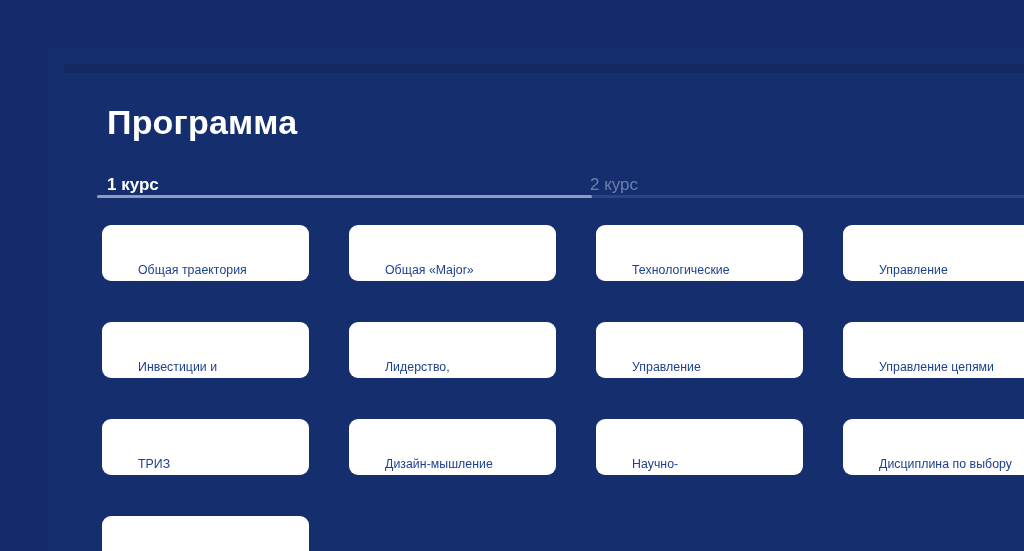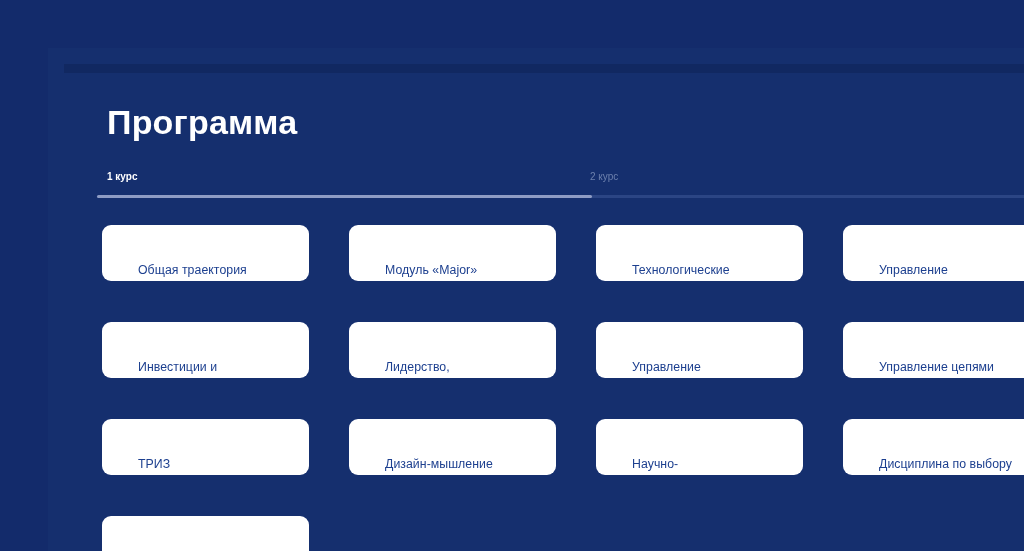--- a/index.html
+++ b/index.html
@@ -58,23 +58,23 @@
   .tabs {
     position: absolute;
     left: 0;
     top: 75px;
     width: 1024px;
     height: 42px;
   }
 
   .tab {
     position: absolute;
-    top: 4px;
+    top: 12px;
     height: 36px;
-    font-size: 10px;
+    font-size: 17px;
     line-height: 36px;
     white-space: nowrap;
     background: transparent;
     border: none;
     padding: 0;
     font-family: inherit;
     cursor: pointer;
   }
 
   .tab-1 { left: 27px; }
@@ -160,21 +160,21 @@
     <button class="tab tab-2 is-inactive">2 курс</button>
   </div>
 
   <div class="grid">
     <div class="card">
       <div class="card-label">Общая траектория
 «Технологический бизнес и
 инновации»</div>
     </div>
     <div class="card">
-      <div class="card-label">Модуль «Major»</div>
+      <div class="card-label">Общая «Major»</div>
     </div>
     <div class="card">
       <div class="card-label">Технологические тренды
 и работа с будущим</div>
     </div>
     <div class="card">
       <div class="card-label">Управление инновационными
 проектами, программами
 и портфелями</div>
     </div>

